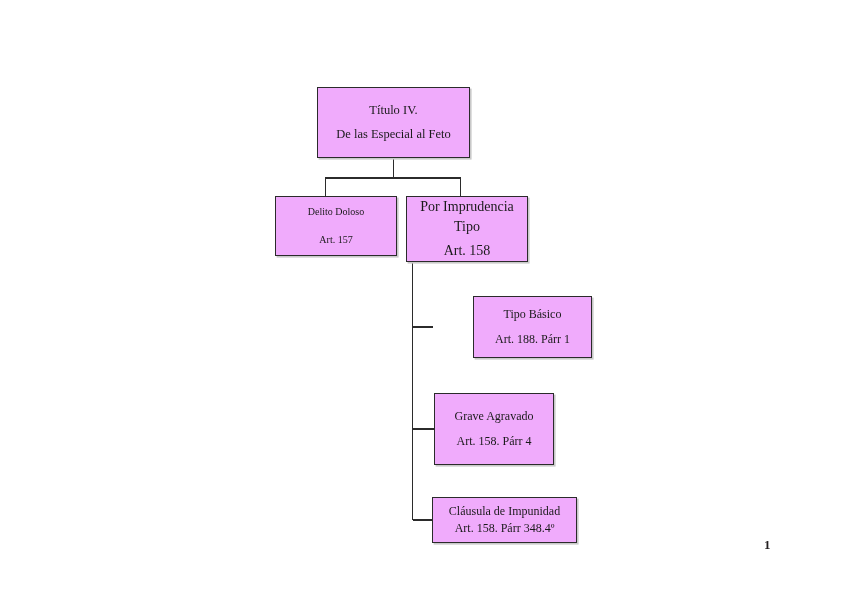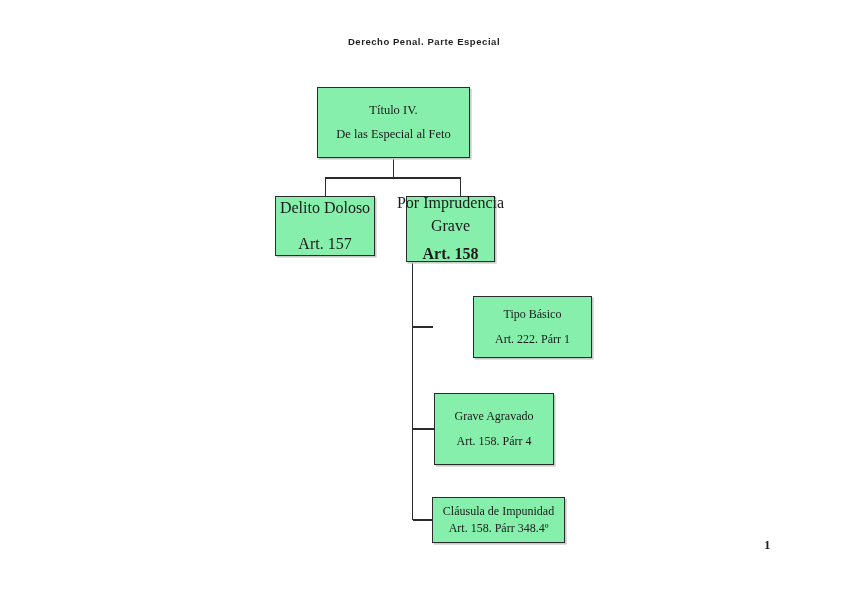--- a/index.html
+++ b/index.html
@@ -59,62 +59,61 @@
     top: 0;
     width: 848px;
     height: 599px;
     pointer-events: none;
   }
 
   
   .node {
     position: absolute;
     box-sizing: border-box;
-    background: #86efac;
+    background: #f0abfc;
     border: 1.1px solid #2b2b2b;
     box-shadow: 1.6px 1.6px 0 0 #c9c9c9;
     display: flex;
     flex-direction: column;
     align-items: center;
     justify-content: center;
     font-family: "Liberation Serif", serif;
     color: #1a1a1a;
     text-align: center;
     line-height: 1.42;
   }
   .node .line {
     display: block;
     white-space: nowrap;
   }
 
   .node-root        { left: 317px; top: 87px;  width: 153px; height: 71px; font-size: 12.5px; }
   .node-root .line + .line { margin-top: 6px; }
 
-  .node-doloso      { left: 275px; top: 196px; width: 100px; height: 60px; font-size: 16px; }
+  .node-doloso      { left: 275px; top: 196px; width: 122px; height: 60px; font-size: 10px; }
   .node-doloso .line + .line { margin-top: 13px; }
 
-  .node-imprudencia { left: 406px; top: 196px; width: 89px; height: 66px; font-size: 16px; }
+  .node-imprudencia { left: 406px; top: 196px; width: 122px; height: 66px; font-size: 14px; }
   .node-imprudencia .line-b { margin-top: 0px; }
-  .node-imprudencia .line-c { margin-top: 5px; font-weight: bold; }
+  .node-imprudencia .line-c { margin-top: 5px; }
 
   .node-basico      { left: 433px; top: 296px; width: 119px; height: 62px; font-size: 12px; margin-left: 40px; }
   .node-basico .line + .line { margin-top: 8px; }
 
   .node-agravado    { left: 434px; top: 393px; width: 120px; height: 72px; font-size: 12px; }
   .node-agravado .line + .line { margin-top: 8px; }
 
-  .node-clausula    { left: 432px; top: 497px; width: 133px; height: 46px; font-size: 12px; }
+  .node-clausula    { left: 432px; top: 497px; width: 145px; height: 46px; font-size: 12px; }
   .node-clausula .line + .line { }
 </style>
 </head>
 <body>
 
 <div id="page">
 
-  <div id="doc-title">Derecho Penal. Parte Especial</div>
 
   <div id="diagram">
 
     <svg id="connectors" viewBox="0 0 848 599" width="848" height="599" xmlns="http://www.w3.org/2000/svg">
       <g stroke="#2b2b2b" stroke-width="1.7" fill="none" shape-rendering="crispEdges">
 
         <line x1="393.5" y1="158" x2="393.5" y2="178"></line>
 
         <line x1="325" y1="178" x2="461" y2="178"></line>
 
@@ -137,27 +136,27 @@
       <span class="line">De las Especial al Feto</span>
     </div>
 
     <div class="node node-doloso">
       <span class="line">Delito Doloso</span>
       <span class="line">Art. 157</span>
     </div>
 
     <div class="node node-imprudencia">
       <span class="line">Por Imprudencia</span>
-      <span class="line line-b">Grave</span>
+      <span class="line line-b">Tipo</span>
       <span class="line line-c">Art. 158</span>
     </div>
 
     <div class="node node-basico">
       <span class="line">Tipo Básico</span>
-      <span class="line">Art. 222. Párr 1</span>
+      <span class="line">Art. 188. Párr 1</span>
     </div>
 
     <div class="node node-agravado">
       <span class="line">Grave Agravado</span>
       <span class="line">Art. 158. Párr 4</span>
     </div>
 
     <div class="node node-clausula">
       <span class="line">Cláusula de Impunidad</span>
       <span class="line">Art. 158. Párr 348.4º</span>

